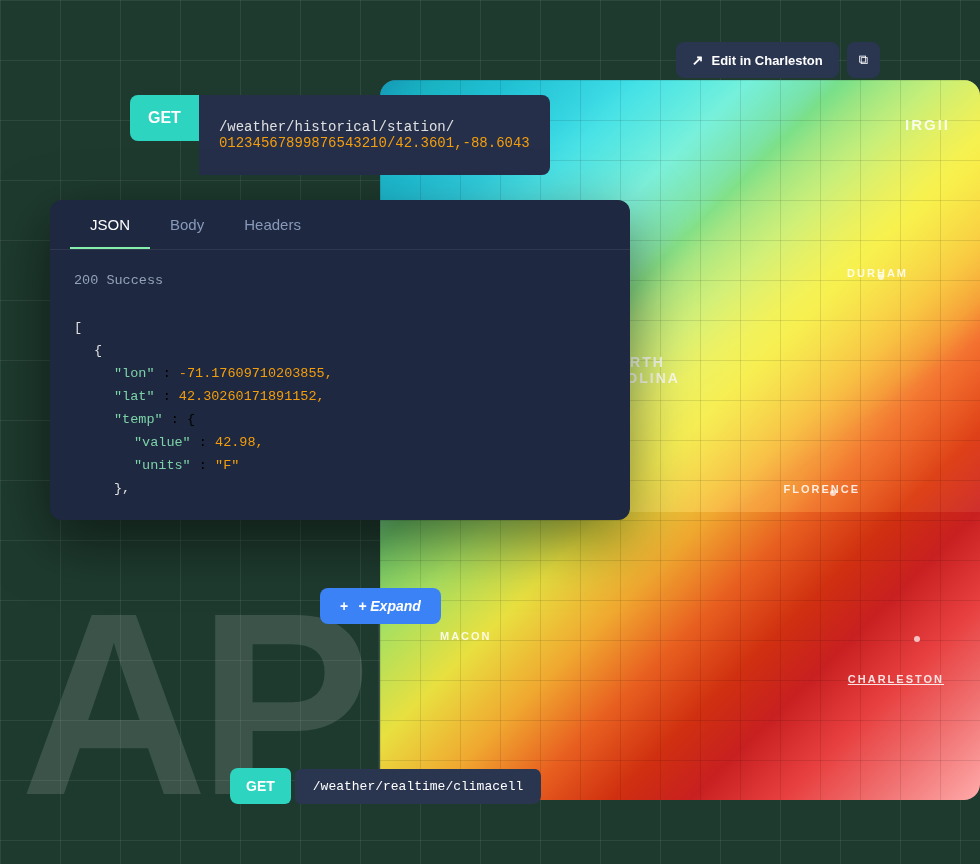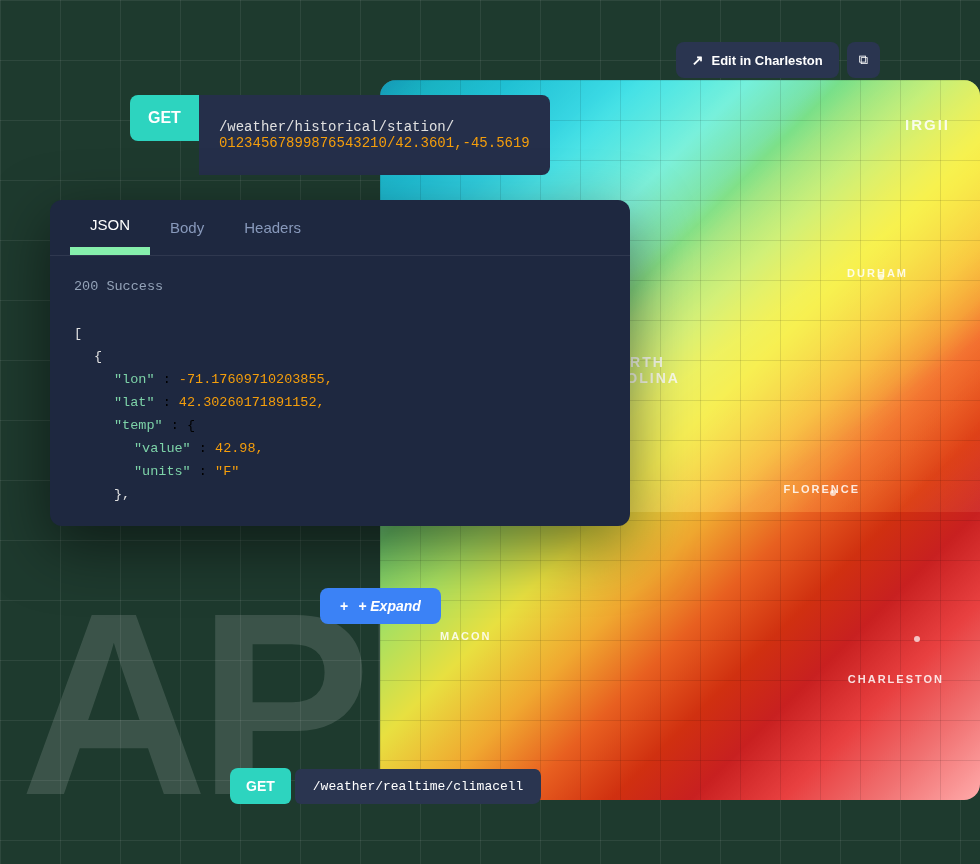--- a/index.html
+++ b/index.html
@@ -277,21 +277,21 @@
       color: #8899bb;
       font-size: 15px;
       font-weight: 500;
       padding: 16px 20px 14px;
       cursor: pointer;
       border-bottom: 2px solid transparent;
     }
 
     .json-tab.active {
       color: #fff;
-      border-bottom: 8px solid #86efac;
+      border-bottom: 2px solid #86efac;
     }
 
     .json-content {
       padding: 20px 24px;
       font-family: 'Courier New', monospace;
       font-size: 13.5px;
       line-height: 1.7;
     }
 
     .status-line {
@@ -393,21 +393,21 @@
 
     <div class="map-label north-carolina">
       <div>NORTH</div>
       <div>CAROLINA</div>
     </div>
 
     <span class="map-label durham" style="top:26%; right:12%;">Durham</span>
     <span class="map-label winston-salem" style="top:26%; left:18%;">Winston-Salem</span>
     <span class="map-label florence" style="top:56%; right:20%;">Florence</span>
     <span class="map-label macon" style="bottom:22%; left:10%;">Macon</span>
-    <span class="map-label charleston" style="bottom:16%; right:6%;">Charleston</span>
+    <span class="map-label charleston" style="bottom:16%; right:6%;text-decoration:underline;">Charleston</span>
 
     <div class="map-dot" style="top:27%; right:16%;"></div>
     <div class="map-dot" style="top:57%; right:24%;"></div>
     <div class="map-dot" style="bottom:22%; right:10%;"></div>
   </div>
 </div>
 
 <div class="toolbar-row">
   <button class="edit-playground-btn">
     <span style="font-size:14px;">↗</span>
@@ -415,21 +415,21 @@
   </button>
   <button class="copy-btn">
     <span>⧉</span>
   </button>
 </div>
 
 <div class="top-get-bar">
   <div class="get-badge-top">GET</div>
   <div class="url-top-container">
     <span class="url-path">/weather/historical/station/</span>
-    <span class="url-params">01234567899876543210/42.3601,-45.5619</span>
+    <span class="url-params">01234567899876543210/42.3601,-88.6043</span>
   </div>
 </div>
 
 <div class="json-panel">
   <div class="json-tabs">
     <div class="json-tab active">JSON</div>
     <div class="json-tab">Body</div>
     <div class="json-tab">Headers</div>
   </div>
   <div class="json-content">

